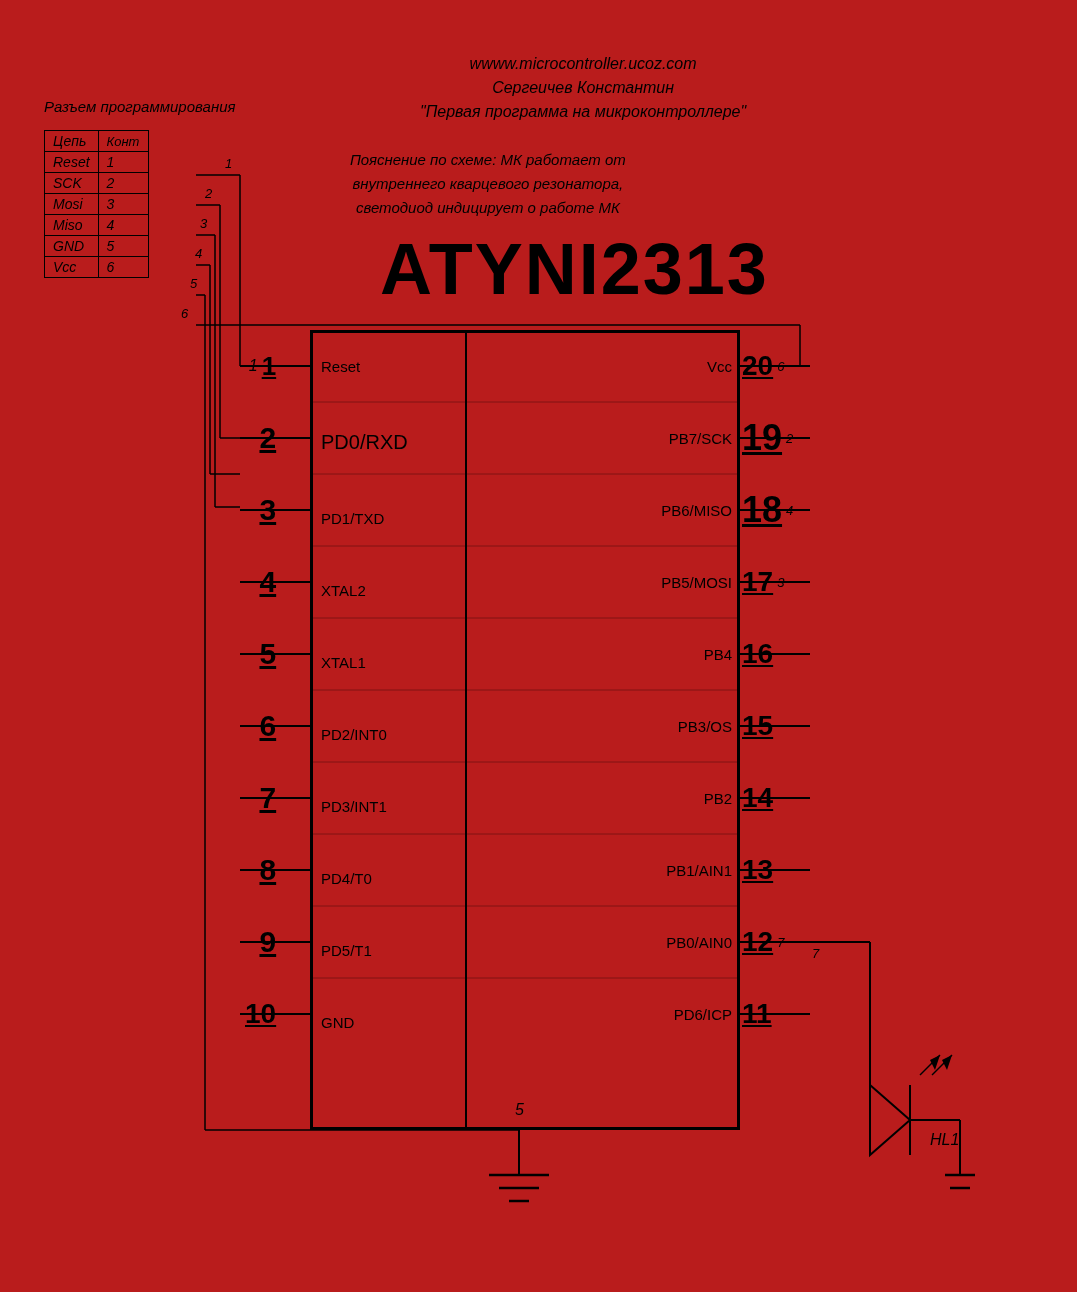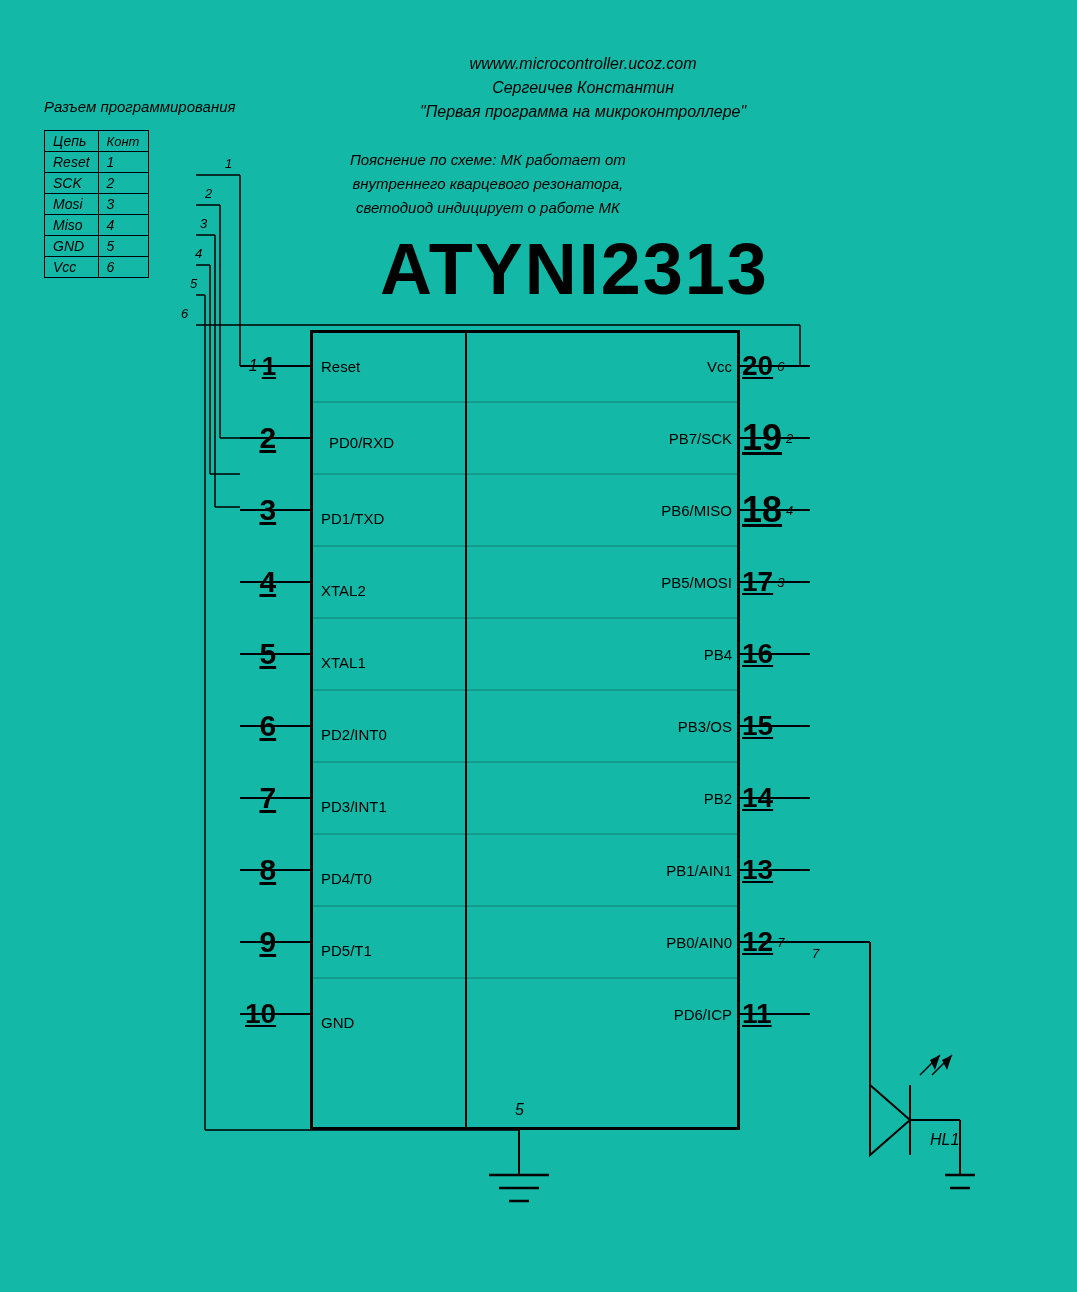--- a/index.html
+++ b/index.html
@@ -9,21 +9,21 @@
       width: 1077px;
       height: 1292px;
       position: relative;
       overflow: hidden;
     }
 
     .page {
       width: 1077px;
       height: 1292px;
       position: relative;
-      background: #14b8a6;
+      background: #b91c1c;
     }
 
     
     .header-website {
       position: absolute;
       top: 52px;
       left: 420px;
       text-align: center;
       font-style: italic;
       font-size: 16px;
@@ -289,21 +289,21 @@
     <div style="height:72px; display:flex; align-items:center; justify-content:flex-end; padding-right:6px;">
       <span style="font-size:30px; font-weight:bold; text-decoration:underline;">9</span>
     </div>
     <div style="height:72px; display:flex; align-items:center; justify-content:flex-end; padding-right:6px;">
       <span style="font-size:28px; font-weight:bold; text-decoration:underline;">10</span>
     </div>
   </div>
 
   <div style="position:absolute; top:330px; left:313px; width:153px;">
     <div style="height:72px; display:flex; align-items:center; padding-left:8px; font-size:15px;">Reset</div>
-    <div style="height:80px; display:flex; align-items:center; padding-left:16px; font-size:15px;">PD0/RXD</div>
+    <div style="height:80px; display:flex; align-items:center; padding-left:8px; font-size:20px;">PD0/RXD</div>
     <div style="height:72px; display:flex; align-items:center; padding-left:8px; font-size:15px;">PD1/TXD</div>
     <div style="height:72px; display:flex; align-items:center; padding-left:8px; font-size:15px;">XTAL2</div>
     <div style="height:72px; display:flex; align-items:center; padding-left:8px; font-size:15px;">XTAL1</div>
     <div style="height:72px; display:flex; align-items:center; padding-left:8px; font-size:15px;">PD2/INT0</div>
     <div style="height:72px; display:flex; align-items:center; padding-left:8px; font-size:15px;">PD3/INT1</div>
     <div style="height:72px; display:flex; align-items:center; padding-left:8px; font-size:15px;">PD4/T0</div>
     <div style="height:72px; display:flex; align-items:center; padding-left:8px; font-size:15px;">PD5/T1</div>
     <div style="height:72px; display:flex; align-items:center; padding-left:8px; font-size:15px;">GND</div>
   </div>
 

